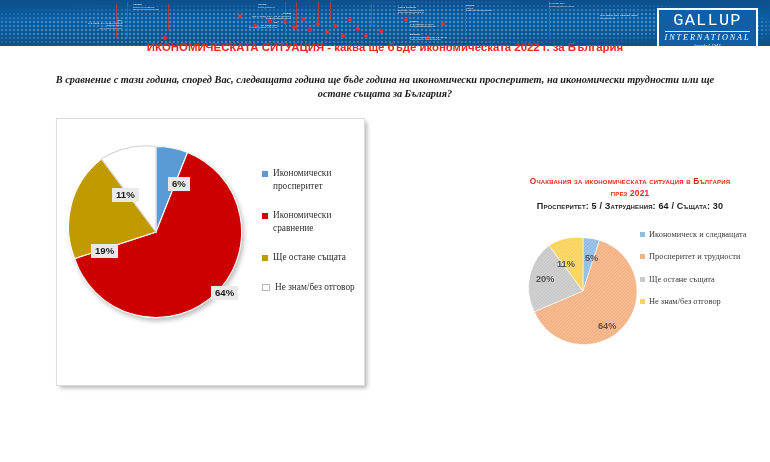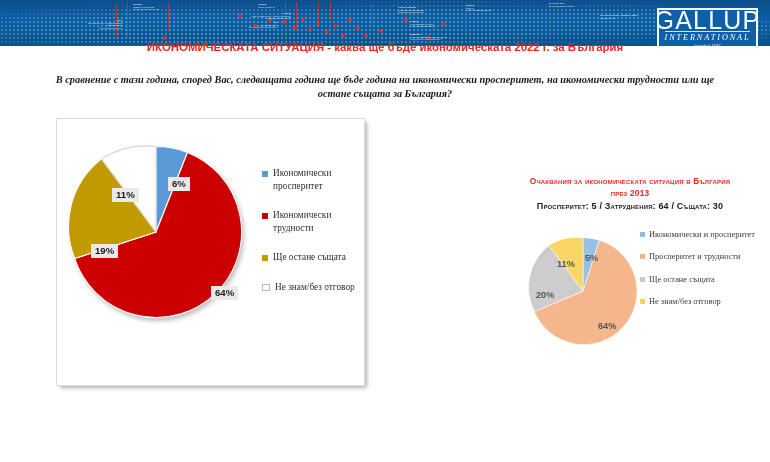--- a/index.html
+++ b/index.html
@@ -71,22 +71,22 @@
     border: 2px solid #ffffff;
     box-sizing: border-box;
     display: flex;
     flex-direction: column;
     align-items: center;
     justify-content: center;
     overflow: hidden;
   }
   .logo-main {
     color: #ffffff;
-    font-family: Liberation Sans, sans-serif;
-    font-size: 25px;
+    font-family: Liberation Mono, monospace;
+    font-size: 17px;
     line-height: 19px;
     letter-spacing: 1.2px;
     font-weight: 400;
   }
   .logo-sub {
     color: #ffffff;
     font-family: "Liberation Serif", serif;
     font-style: italic;
     font-size: 8.2px;
     line-height: 10px;
@@ -357,35 +357,35 @@
     <div class="dlabel" style="left:49px; top:49px;">11%</div>
   </div>
 
   <div class="legend-main">
     <div class="legend-row">
       <span class="legend-swatch" style="background:#5b9bd5;"></span>
       <span class="legend-text">Икономически просперитет</span>
     </div>
     <div class="legend-row">
       <span class="legend-swatch" style="background:#cc0000;"></span>
-      <span class="legend-text">Икономически трудности</span>
+      <span class="legend-text">Икономически сравнение</span>
     </div>
     <div class="legend-row">
       <span class="legend-swatch" style="background:#c19a00;"></span>
       <span class="legend-text">Ще остане същата</span>
     </div>
     <div class="legend-row">
       <span class="legend-swatch hollow"></span>
       <span class="legend-text">Не знам/без отговор</span>
     </div>
   </div>
 </div>
 
 <div class="right-panel">
-  <div class="r-title">Очаквания за икономическата ситуация в България през 2013</div>
+  <div class="r-title">Очаквания за икономическата ситуация в България през 2021</div>
   <div class="r-sub">Просперитет: 5 / Затруднения: 64 / Същата: 30</div>
 
   <div class="small-chart">
     <div class="pie-small-wrap">
       <svg class="pie-small" viewBox="0 0 200 200">
         <defs>
           <pattern id="hatch" width="4" height="4" patternUnits="userSpaceOnUse" patternTransform="rotate(45)">
             <rect width="4" height="4" fill="rgba(255,255,255,0)"></rect>
             <line x1="0" y1="0" x2="0" y2="4" stroke="rgba(255,255,255,0.45)" stroke-width="1.2"></line>
           </pattern>
@@ -394,28 +394,28 @@
         <path d="M100,100 L100,8 A92,92 0 0,1 128.43,12.56 Z" fill="#8fbce5" stroke="#ffffff" stroke-width="1"></path>
         <path d="M100,100 L128.43,12.56 A92,92 0 1,1 16.15,135.63 Z" fill="#f4b183" stroke="#ffffff" stroke-width="1"></path>
         <path d="M100,100 L16.15,135.63 A92,92 0 0,1 41.43,21.39 Z" fill="#c9c9c9" stroke="#ffffff" stroke-width="1"></path>
         <path d="M100,100 L41.43,21.39 A92,92 0 0,1 100,8 Z" fill="#fad35c" stroke="#ffffff" stroke-width="1"></path>
 
         <circle cx="100" cy="100" r="92" fill="url(#hatch)"></circle>
       </svg>
 
       <div class="slabel" style="left:60px; top:20px;">5%</div>
       <div class="slabel" style="left:73px; top:88px;">64%</div>
-      <div class="slabel" style="left:11px; top:57px;">20%</div>
+      <div class="slabel" style="left:11px; top:41px;">20%</div>
       <div class="slabel" style="left:32px; top:26px;">11%</div>
     </div>
 
     <div class="legend-small">
       <div class="legend-row">
         <span class="legend-swatch" style="background:#8fbce5;"></span>
-        <span class="legend-text">Икономически и просперитет</span>
+        <span class="legend-text">Икономическ и следващата</span>
       </div>
       <div class="legend-row">
         <span class="legend-swatch" style="background:#f4b183;"></span>
         <span class="legend-text">Просперитет и трудности</span>
       </div>
       <div class="legend-row">
         <span class="legend-swatch" style="background:#c9c9c9;"></span>
         <span class="legend-text">Ще остане същата</span>
       </div>
       <div class="legend-row">

